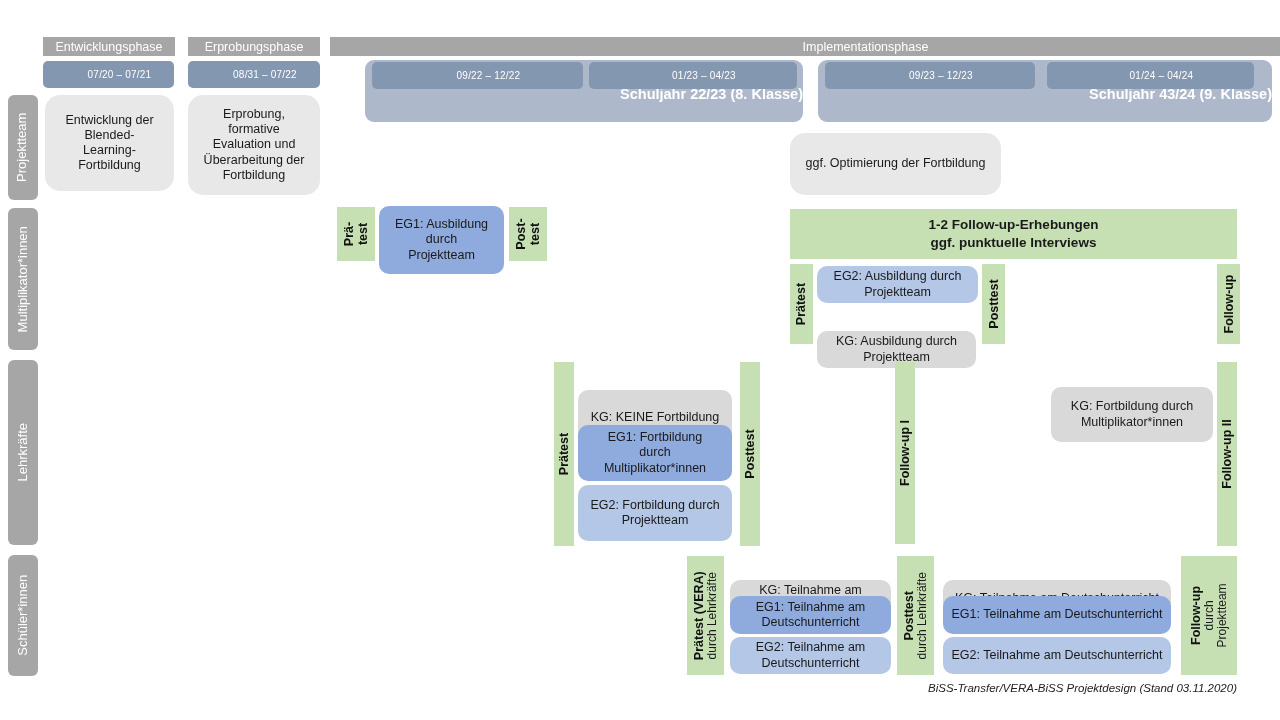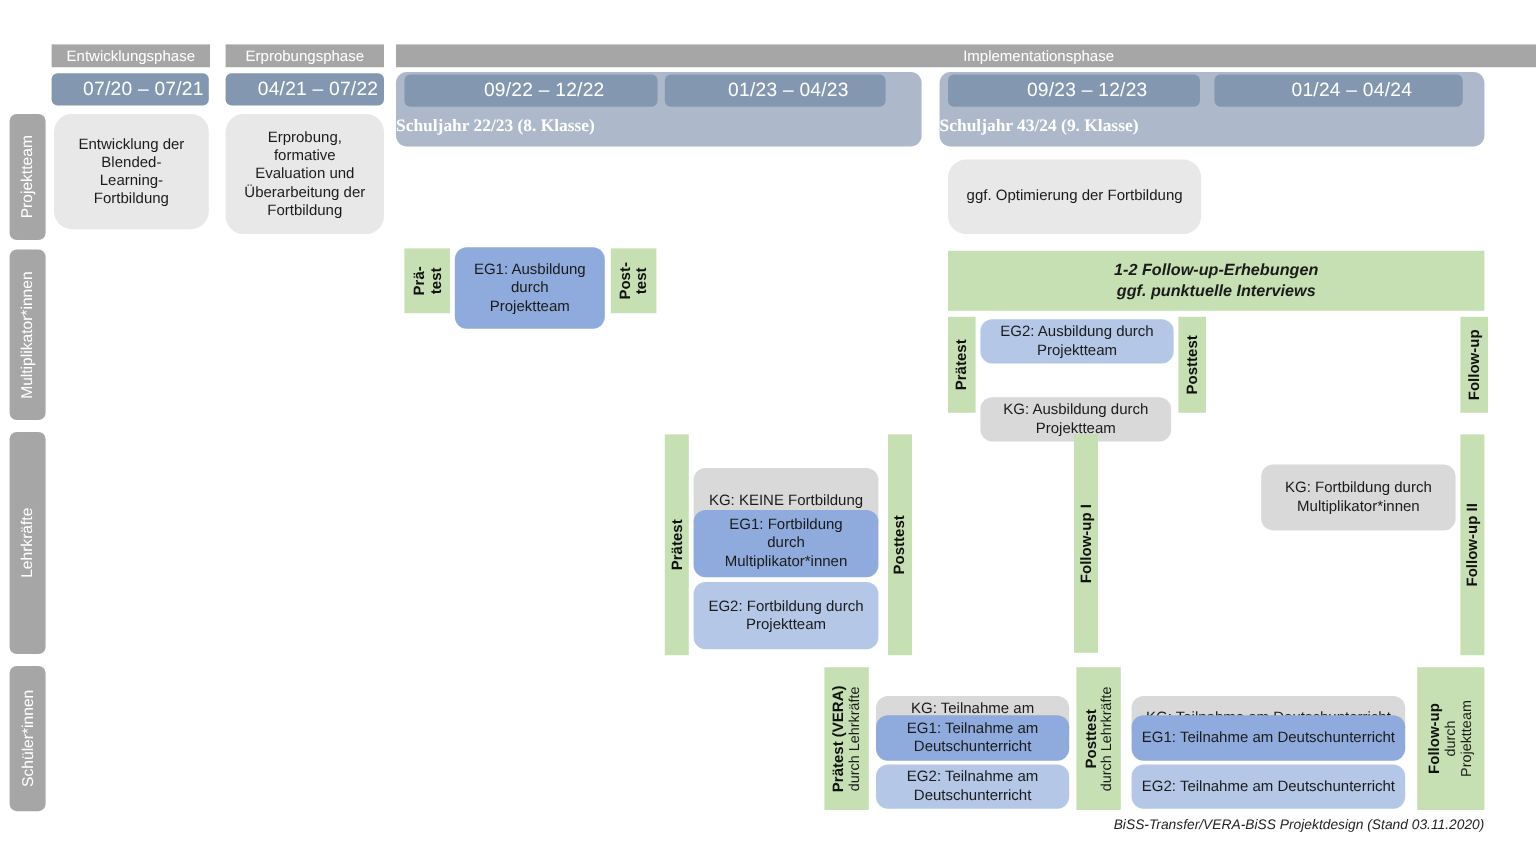--- a/index.html
+++ b/index.html
@@ -11,53 +11,53 @@
     --eg1:#8faadc;
     --eg2:#b4c7e7;
     --green:#c6e0b4;
     --ink:#1a1a1a;
   }
   html,body{margin:0;padding:0;background:#fff;}
   body{font-family:"Liberation Sans", sans-serif;color:var(--ink);}
   .canvas{position:relative;width:1280px;height:720px;background:#fff;overflow:hidden;}
   .abs{position:absolute;box-sizing:border-box;}
   .phase-header{background:var(--gray);color:#fff;font-size:12.5px;display:flex;align-items:center;justify-content:center;}
-  .date-bar{background:var(--dateblue);color:#fff;font-size:16px;border-radius:5px;display:flex;align-items:center;justify-content:center;letter-spacing:.2px;padding-left:22px;}
-  .schuljahr{background:var(--contblue);border-radius:9px;display:flex;align-items:flex-end;justify-content:flex-start;}
-  .sj-label{color:#fff;font-weight:bold;font-size:14.5px;padding-bottom:8px;font-family:Liberation Serif, serif;}
+  .date-bar{background:var(--dateblue);color:#fff;font-size:10px;border-radius:5px;display:flex;align-items:center;justify-content:center;letter-spacing:.2px;padding-left:22px;}
+  .schuljahr{background:var(--contblue);border-radius:9px;display:flex;align-items:flex-end;justify-content:flex-end;margin-left:35px;}
+  .sj-label{color:#fff;font-weight:bold;font-size:14.5px;padding-bottom:20px;}
   .row-label{background:var(--gray);border-radius:6px;color:#fff;font-size:13px;}
   .vflex{display:flex;align-items:center;justify-content:center;}
   .rot{transform:rotate(-90deg);flex:0 0 auto;text-align:center;line-height:1.12;white-space:nowrap;}
   .box{border-radius:10px;display:flex;flex-direction:column;align-items:center;justify-content:center;text-align:center;font-size:12.5px;line-height:1.22;padding:2px 8px;}
   .gray-box{background:var(--lightbox);border-radius:15px;padding:2px 14px;}
   .kg{background:var(--kg);margin-top:24px;}
   .eg1{background:var(--eg1);}
   .eg2{background:var(--eg2);}
   .green{background:var(--green);}
   .green-label{font-weight:bold;font-size:12.5px;color:#111;}
   .gl-sub{font-weight:normal;font-size:12px;}
-  .banner{background:var(--green);font-weight:bold;font-size:13.5px;display:flex;flex-direction:column;align-items:center;justify-content:center;line-height:1.35;font-style:italic;}
+  .banner{background:var(--green);font-weight:bold;font-size:13.5px;display:flex;flex-direction:column;align-items:center;justify-content:center;line-height:1.35;}
   .caption{font-style:italic;font-size:11.5px;color:#222;text-align:right;}
   .tight{padding:2px 12px;}
 </style>
 </head>
 <body>
 
 <div class="canvas">
 
   <div class="abs phase-header" style="left:43px;top:37px;width:132px;height:19px">Entwicklungsphase</div>
   <div class="abs phase-header" style="left:188px;top:37px;width:132px;height:19px">Erprobungsphase</div>
   <div class="abs phase-header" style="left:330px;top:37px;width:1071px;height:19px">Implementationsphase</div>
 
   <div class="abs date-bar" style="left:43px;top:61px;width:131px;height:27px">07/20 – 07/21</div>
-  <div class="abs date-bar" style="left:188px;top:61px;width:132px;height:27px">04/21 – 07/22</div>
+  <div class="abs date-bar" style="left:188px;top:61px;width:132px;height:27px">08/31 – 07/22</div>
 
   <div class="abs schuljahr" style="left:330px;top:60px;width:438px;height:62px">
     <div class="abs date-bar" style="left:7px;top:2px;width:211px;height:27px">09/22 – 12/22</div>
-    <div class="abs date-bar" style="left:224px;top:2px;width:184px;height:27px">01/23 – 04/23</div>
+    <div class="abs date-bar" style="left:224px;top:2px;width:208px;height:27px">01/23 – 04/23</div>
     <div class="sj-label">Schuljahr 22/23 (8. Klasse)</div>
   </div>
   <div class="abs schuljahr" style="left:783px;top:60px;width:454px;height:62px">
     <div class="abs date-bar" style="left:7px;top:2px;width:210px;height:27px">09/23 – 12/23</div>
     <div class="abs date-bar" style="left:229px;top:2px;width:207px;height:27px">01/24 – 04/24</div>
     <div class="sj-label">Schuljahr 43/24 (9. Klasse)</div>
   </div>
 
   <div class="abs row-label vflex" style="left:8px;top:95px;width:30px;height:105px">
     <div class="rot">Projektteam</div>

